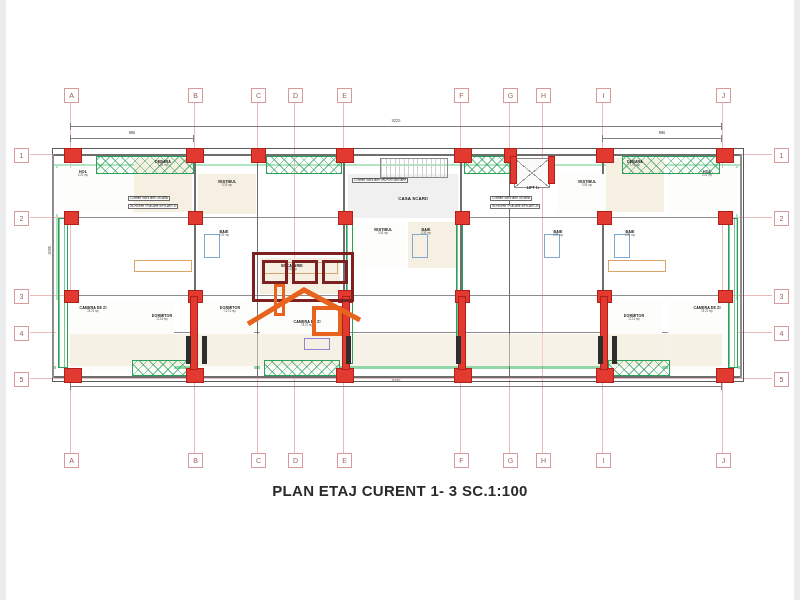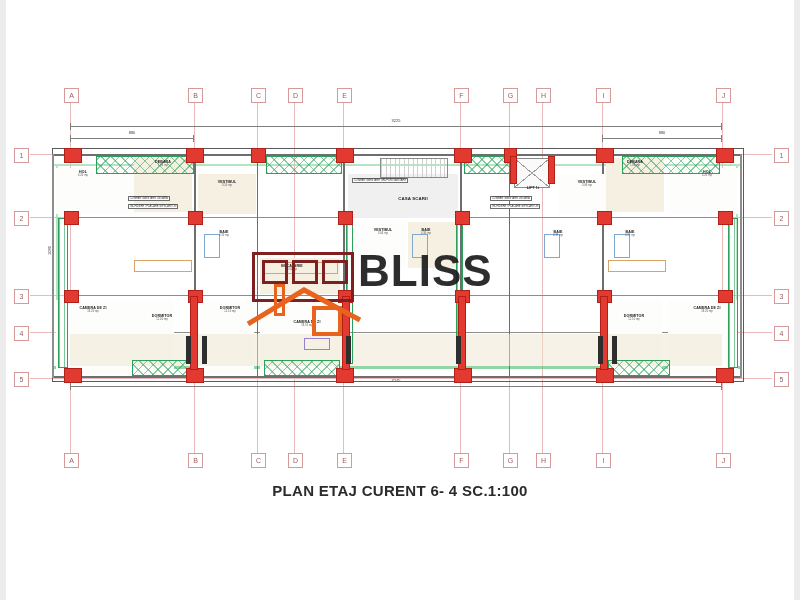--- a/index.html
+++ b/index.html
@@ -387,18 +387,17 @@
   <div id="wm">
     <div class="bldg"></div>
     <div class="win" style="left:16px;"></div>
     <div class="win" style="left:46px;"></div>
     <div class="win" style="left:76px;"></div>
     <svg class="roof" viewBox="0 0 118 40">
       <polyline points="2,38 58,4 114,34" fill="none" stroke="#e8641e" stroke-width="5"></polyline>
     </svg>
     <div class="obar"></div>
     <div class="osq"></div>
-    <div class="wtext">BLISS</div>
   </div>
 
-  <div id="title">PLAN ETAJ CURENT  6- 4 SC.1:100</div>
+  <div id="title">PLAN ETAJ CURENT  1- 3 SC.1:100</div>
 
 </div>
 
 </body></html>

